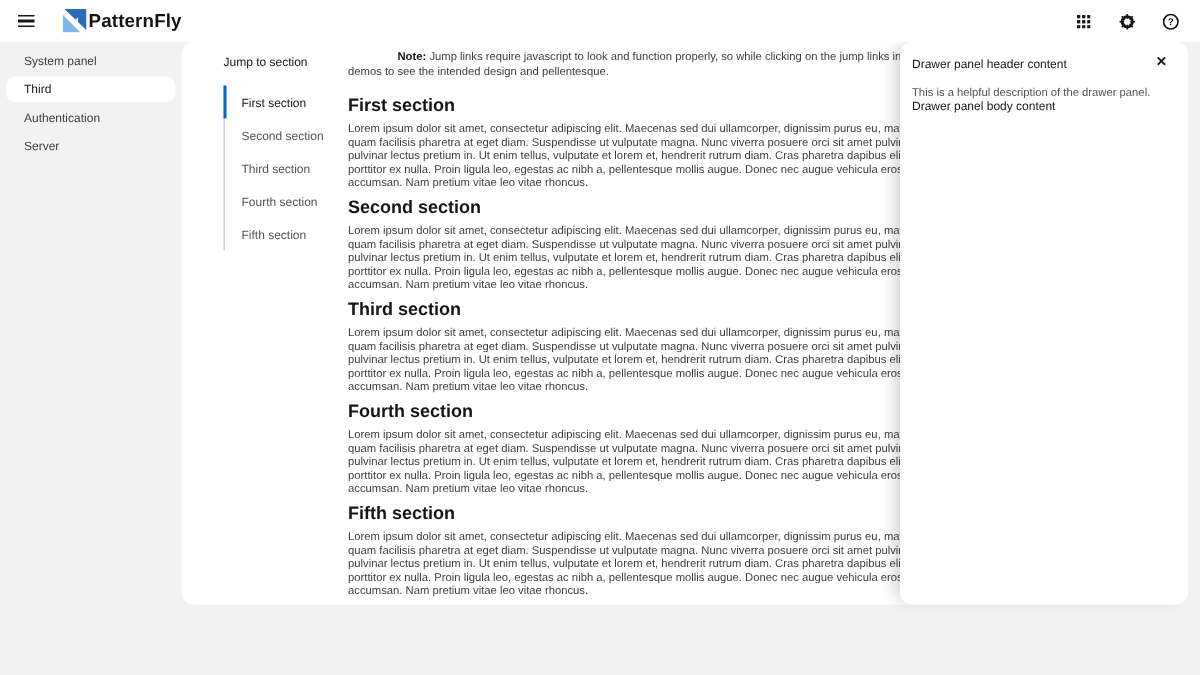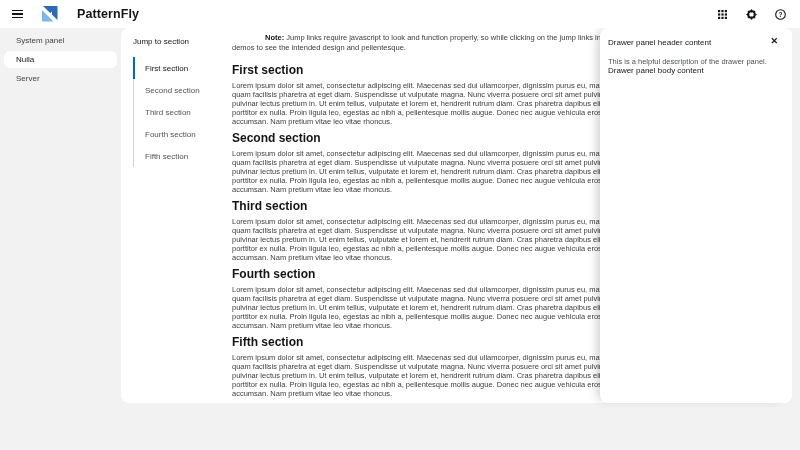--- a/index.html
+++ b/index.html
@@ -23,40 +23,40 @@
   .masthead{
     position:absolute;top:0;left:0;width:800px;height:28px;
     background:var(--surface);
     display:flex;align-items:center;
     padding:0 14px 0 12px;
     z-index:30;
   }
   .hamburger{width:16px;height:16px;border:none;background:none;cursor:pointer;
     display:flex;flex-direction:column;justify-content:center;gap:2.4px;margin-right:13px;}
   .hamburger span{display:block;width:11px;height:1.4px;background:var(--text-primary);}
-  .brand{display:flex;align-items:center;gap:18px;cursor:pointer;}
+  .brand{display:flex;align-items:center;gap:0;cursor:pointer;}
   .brand-name{font-size:12.5px;font-weight:700;letter-spacing:.1px;color:var(--text-primary);}
   .masthead-toolbar{margin-left:auto;display:flex;align-items:center;gap:17px;}
   .icon-btn{border:none;background:none;cursor:pointer;width:12px;height:12px;
     display:flex;align-items:center;justify-content:center;padding:0;}
   
   .sidebar{position:absolute;left:0;top:28px;width:121px;bottom:16px;padding-top:4px;text-align:right;}
   .nav-item{
     height:17px;margin:0 4px 2px 4px;padding:0 12px;border-radius:6px;
     display:flex;align-items:center;font-size:8px;color:#3c3f42;cursor:pointer;
     white-space:nowrap;overflow:hidden;
   }
   .nav-item.selected{background:var(--surface);color:var(--text-primary);}
   
   .card{
     position:absolute;left:121px;top:28px;width:671px;height:375px;
     background:var(--surface);border-radius:8px;z-index:5;overflow:hidden;
   }
   
-  .jump-col{position:absolute;left:0;top:0;width:108px;height:100%;padding:9px 0 0 12px;}
+  .jump-col{position:absolute;left:16px;top:0;width:108px;height:100%;padding:9px 0 0 12px;}
   .jump-title{font-size:8px;color:var(--text-primary);margin-bottom:11px;}
   .jump-list{list-style:none;border-left:1px solid var(--border);}
   .jump-item{
     height:22px;display:flex;align-items:center;padding-left:10px;
     font-size:8px;color:var(--text-secondary);cursor:pointer;
     margin-left:-1px;border-left:2px solid transparent;white-space:nowrap;
   }
   .jump-item.active{border-left-color:var(--accent);color:var(--text-primary);}
   
   .content-col{
@@ -130,21 +130,22 @@
       <svg width="11" height="11" viewBox="0 0 16 16">
         <circle cx="8" cy="8" r="7" fill="none" stroke="#151515" stroke-width="1.6"></circle>
         <text x="8" y="11.3" text-anchor="middle" font-size="9.5" font-weight="bold" fill="#151515" font-family="Liberation Sans, sans-serif">?</text>
       </svg>
     </button>
   </div>
 </header>
 
 <nav class="sidebar" id="sidebar-nav">
     <div class="nav-item">System panel</div>
-    <div class="nav-item selected">Nulla</div>
+    <div class="nav-item selected">Third</div>
+    <div class="nav-item">Authentication</div>
     <div class="nav-item">Server</div>
   </nav>
 
 <main class="card">
   <aside class="jump-col">
     <div class="jump-title">Jump to section</div>
     <ul class="jump-list" id="jump-list">
         <li class="jump-item active">First section</li>
         <li class="jump-item">Second section</li>
         <li class="jump-item">Third section</li>

